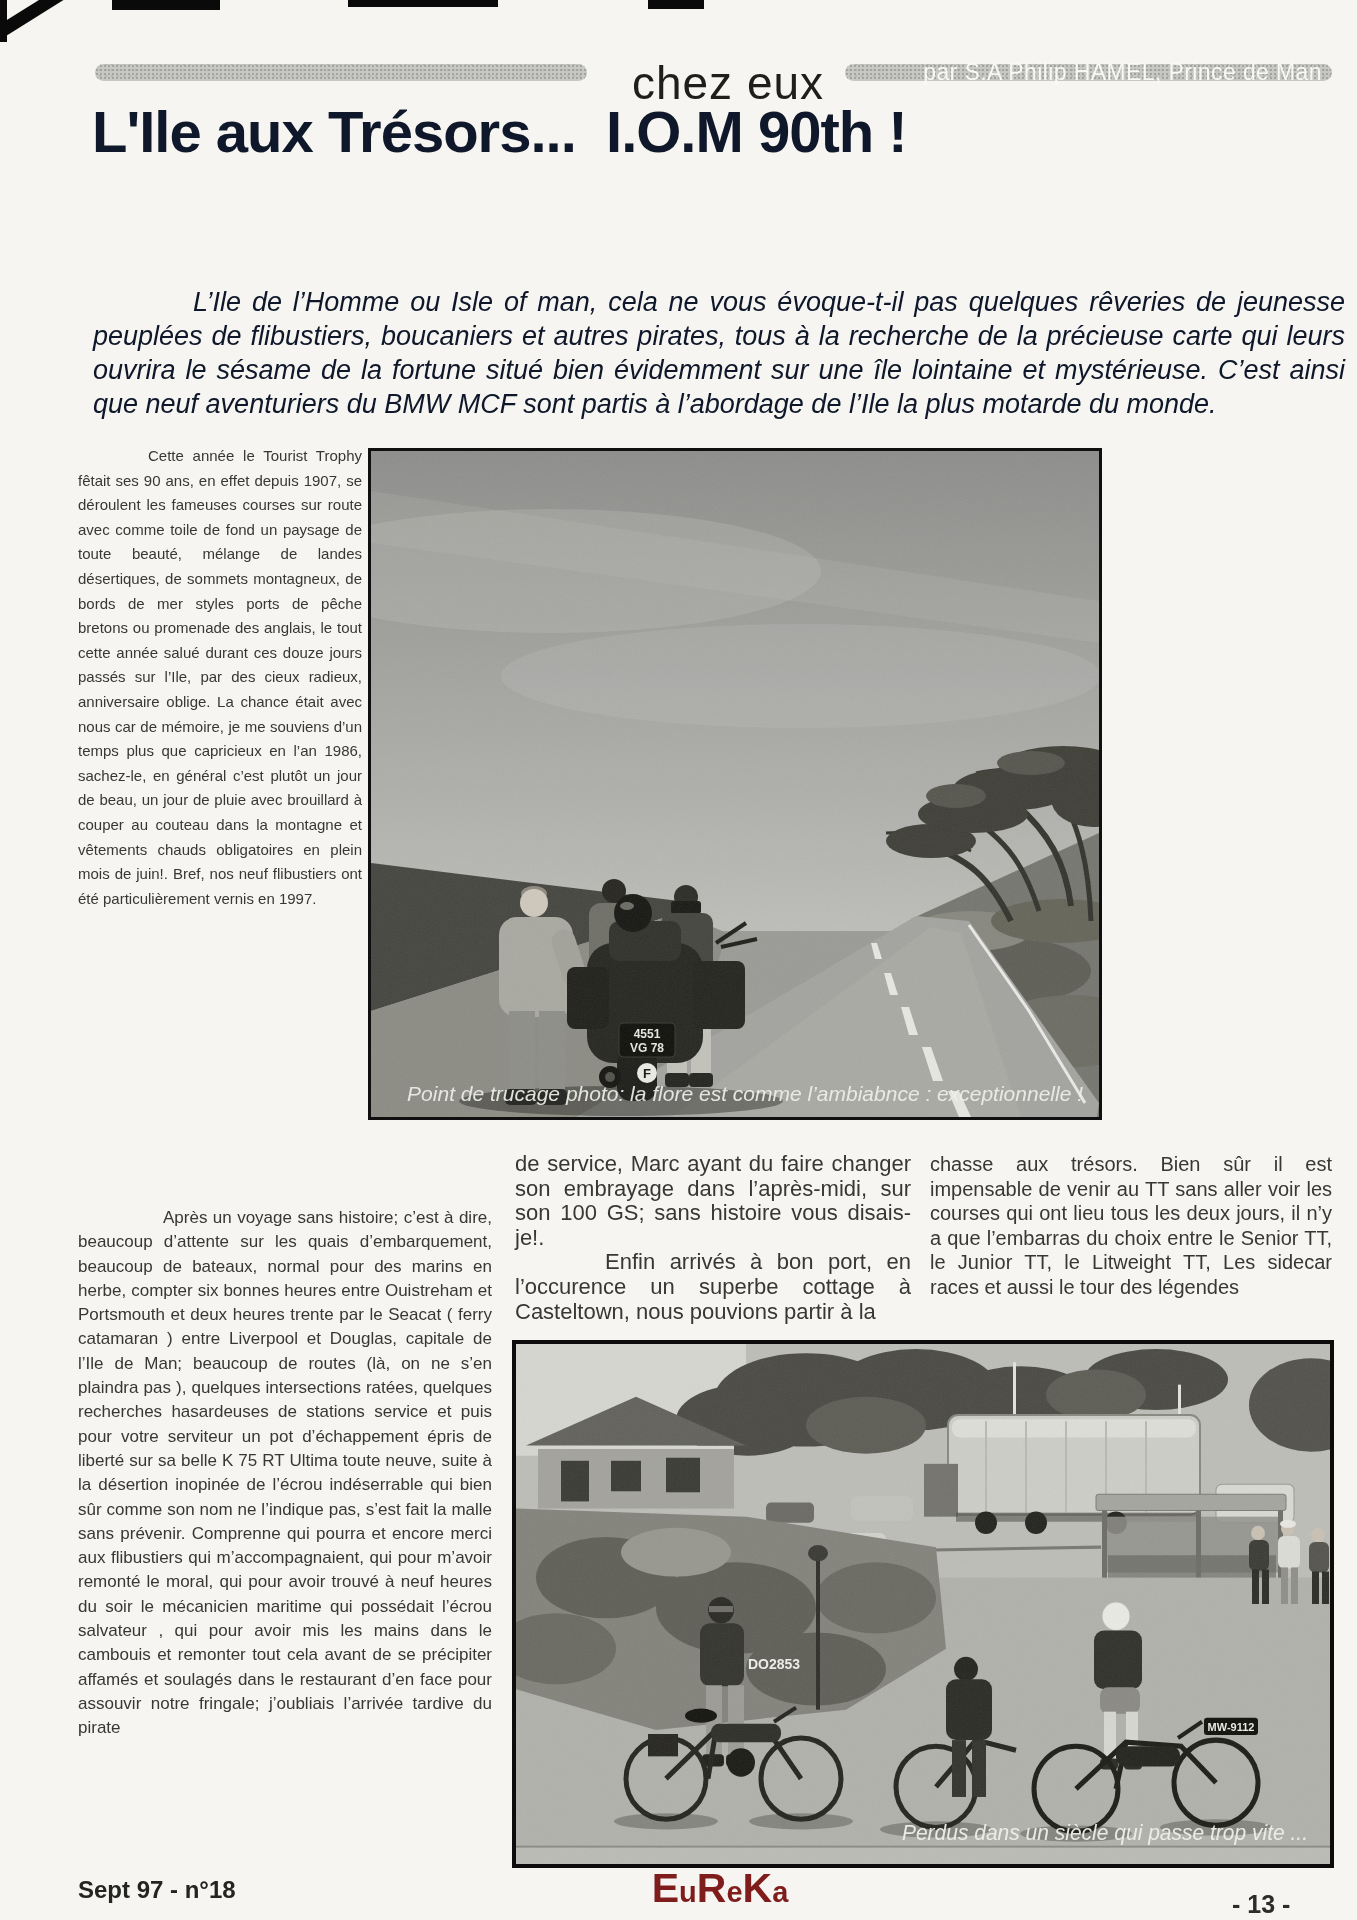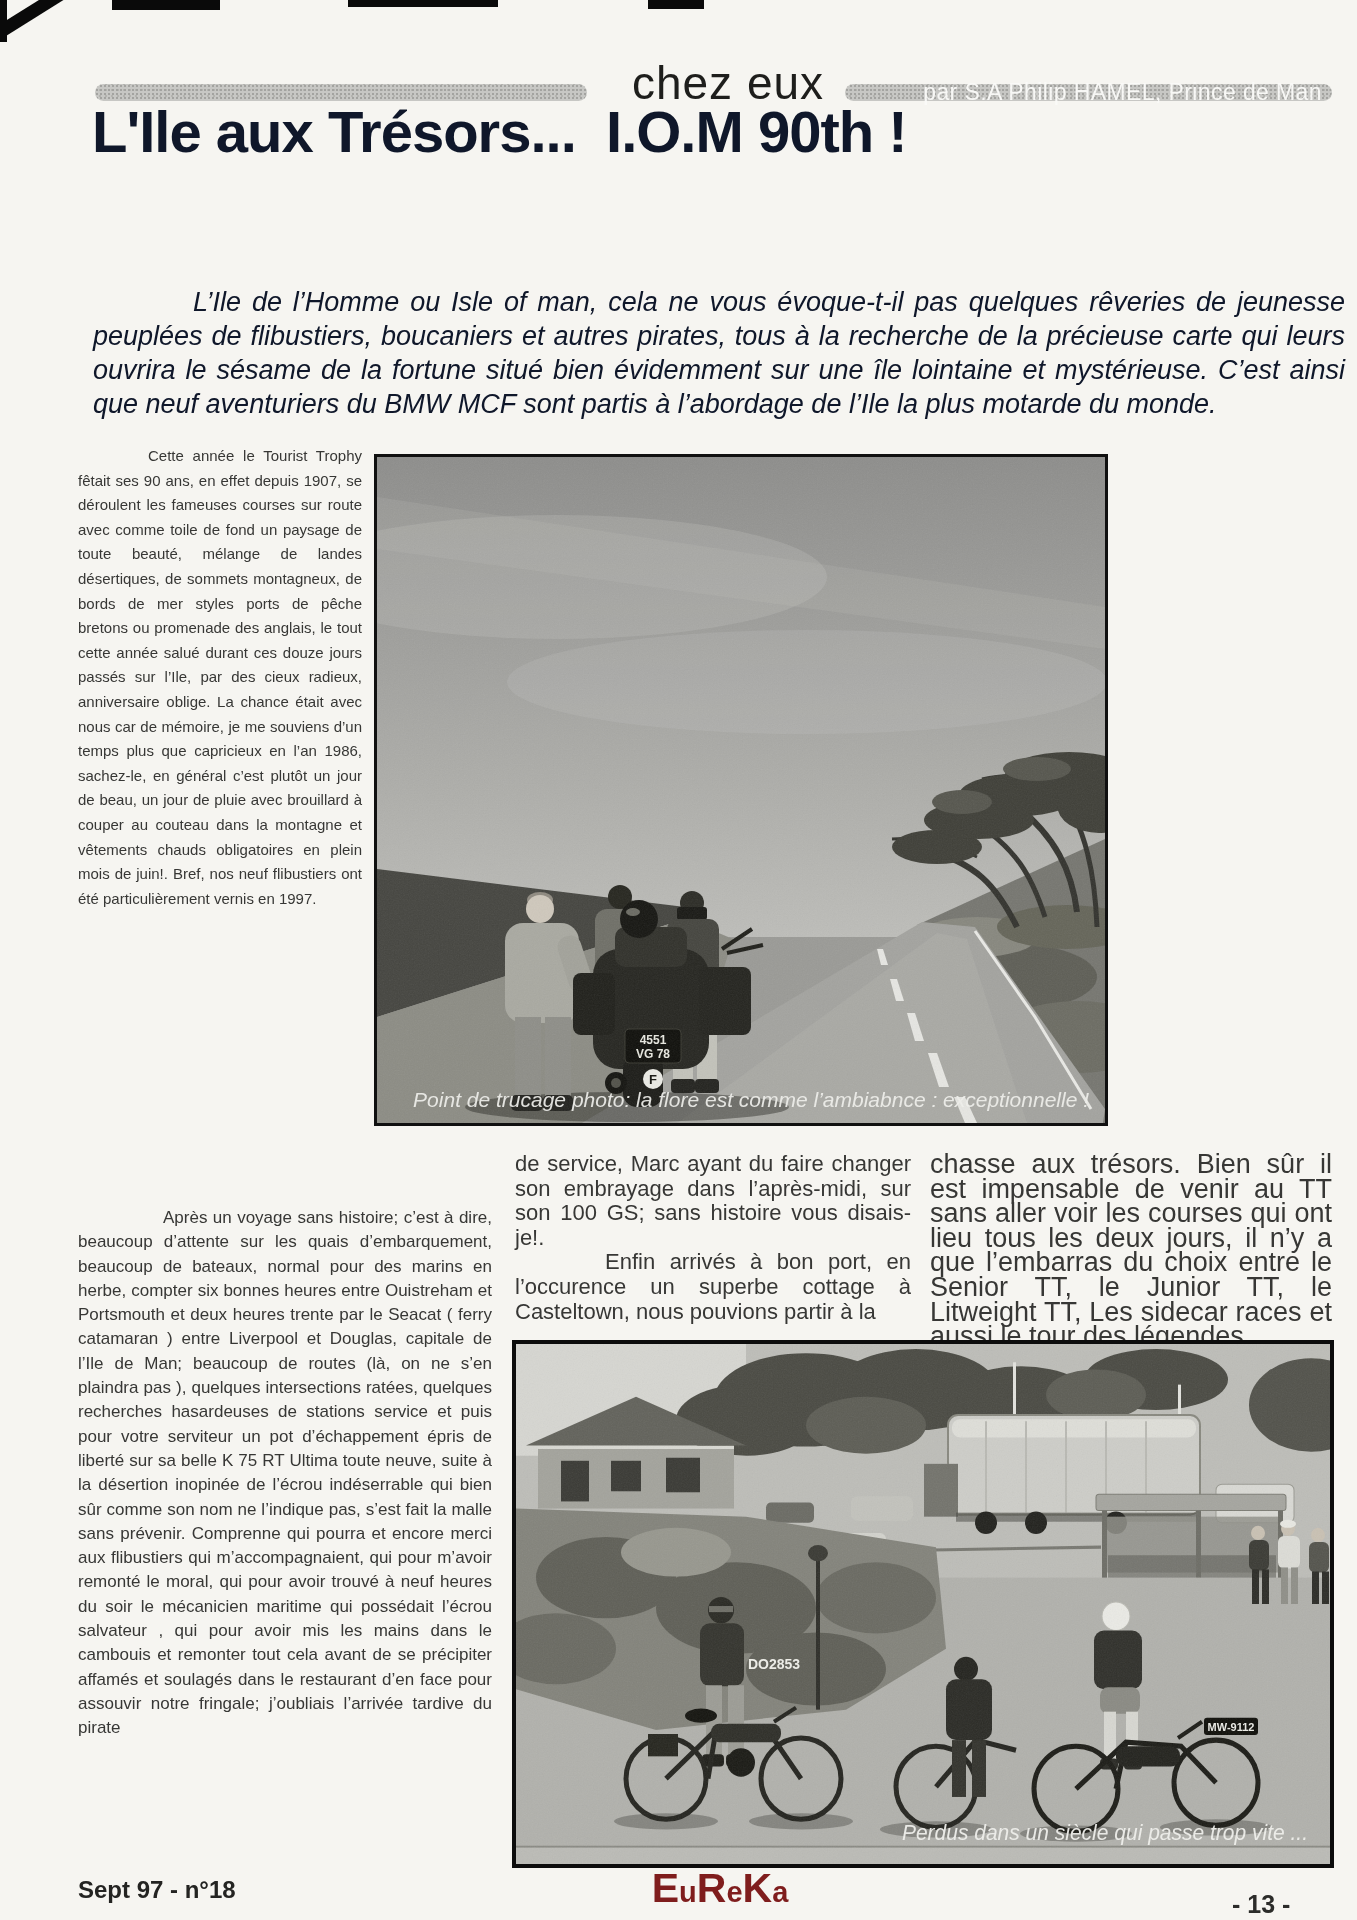--- a/index.html
+++ b/index.html
@@ -10,21 +10,21 @@
   }
   
   .artifact{position:absolute;background:#0a0a0a;}
   .corner-diag{left:-18px;top:8px;width:92px;height:13px;transform:rotate(-32deg);}
   .edge-bar{left:0;top:0;width:7px;height:42px;}
   .dash1{left:112px;top:0;width:108px;height:10px;}
   .dash2{left:348px;top:0;width:150px;height:7px;}
   .dash3{left:648px;top:0;width:56px;height:9px;}
   
   .graybar{
-    position:absolute;top:84px;height:17px;background:#c7c7c4;
+    position:absolute;top:64px;height:17px;background:#c7c7c4;
     background-image:radial-gradient(#a3a3a0 0.9px, rgba(0,0,0,0) 1px),radial-gradient(#b4b4b0 0.8px, rgba(0,0,0,0) 1px);
     background-size:4px 4px,6px 6px;background-position:0 0,2px 3px;border-radius:11px;
   }
   .bar-left{left:95px;width:492px;}
   .bar-right{left:845px;width:487px;display:flex;align-items:center;justify-content:flex-end;}
   .byline{color:#fbfbf9;font-size:23px;padding-right:10px;letter-spacing:.4px;opacity:.95;}
   .section-label{
     position:absolute;left:618px;top:56px;width:220px;text-align:center;
     font-size:46px;color:#1e1e1c;letter-spacing:1px;
   }
@@ -38,21 +38,21 @@
     font-size:27px;line-height:34px;font-style:italic;color:#0f172a;
     text-align:justify;text-indent:100px;hyphens:none;
   }
   
   .col{position:absolute;text-align:justify;color:#373735;hyphens:none;}
   .col p{margin:0;}
   .col-left-narrow{left:78px;top:444px;width:284px;font-size:15px;line-height:24.6px;text-indent:70px;}
   .col-left-wide{left:78px;top:1206px;width:414px;font-size:17px;line-height:24.3px;text-indent:85px;}
   .col-middle{left:515px;top:1152px;width:396px;font-size:22px;line-height:24.6px;}
   .col-middle p.indent{text-indent:90px;}
-  .col-right{left:930px;top:1152px;width:402px;font-size:27px;line-height:24.6px;}
+  .col-right{left:930px;top:1152px;width:402px;font-size:20px;line-height:24.6px;}
   
   .photo{position:absolute;background:#9a9a96;}
   .photo svg{display:block;width:100%;height:100%;}
   .photo1{left:368px;top:448px;width:728px;height:666px;border:3px solid #101010;}
   .photo2{left:512px;top:1340px;width:814px;height:520px;border:4px solid #0c0c0c;}
   .svg-caption{font-family:"Liberation Sans",sans-serif;font-style:italic;}
   
   .footer-issue{position:absolute;left:78px;top:1876px;font-size:24px;font-weight:bold;color:#242422;}
   .footer-page{position:absolute;left:1232px;top:1878px;font-size:25px;font-weight:bold;color:#2c2c2a;margin-top:12px;}
   .logo{position:absolute;left:640px;top:1866px;width:160px;text-align:center;color:#7f1d1d;font-weight:bold;white-space:nowrap;}
@@ -75,21 +75,21 @@
   <div class="graybar bar-right">
     <span class="byline">par S.A Philip HAMEL, Prince de Man</span>
   </div>
 
   <h1 class="title">L'Ile aux Trésors...  I.O.M 90th !</h1>
 
   <p class="intro">L’Ile de l’Homme ou Isle of man, cela ne vous évoque-t-il pas quelques rêveries de jeunesse peuplées de flibustiers, boucaniers et autres pirates, tous à la recherche de la précieuse carte qui leurs ouvrira le sésame de la fortune situé bien évidemment sur une île lointaine et mystérieuse. C’est ainsi que neuf aventuriers du BMW MCF sont partis à l’abordage de l’Ile la plus motarde du monde.</p>
 
   <div class="col col-left-narrow">Cette année le Tourist Trophy fêtait ses 90 ans, en effet depuis 1907, se déroulent les fameuses courses sur route avec comme toile de fond un paysage de toute beauté, mélange de landes désertiques, de sommets montagneux, de bords de mer styles ports de pêche bretons ou promenade des anglais, le tout cette année salué durant ces douze jours passés sur l’Ile, par des cieux radieux, anniversaire oblige. La chance était avec nous car de mémoire, je me souviens d’un temps plus que capricieux en l’an 1986, sachez-le, en général c’est plutôt un jour de beau, un jour de pluie avec brouillard à couper au couteau dans la montagne et vêtements chauds obligatoires en plein mois de juin!. Bref, nos neuf flibustiers ont été particulièrement vernis en 1997.</div>
 
-  <figure class="photo photo1" style="margin:6px">
+  <figure class="photo photo1" style="margin:0">
     <svg viewBox="0 0 728 666" preserveAspectRatio="none">
       <defs>
         <linearGradient id="sky1" x1="0" y1="0" x2="0" y2="1">
           <stop offset="0" stop-color="#8d8d8b"></stop>
             <stop offset="0.7" stop-color="#aeaeaa"></stop>
             <stop offset="1" stop-color="#bdbdb9"></stop>
         </linearGradient>
         <filter id="grain" x="0" y="0" width="100%" height="100%">
           <feTurbulence type="fractalNoise" baseFrequency="0.8" numOctaves="2" stitchTiles="stitch"></feTurbulence>
           <feColorMatrix type="saturate" values="0"></feColorMatrix>

